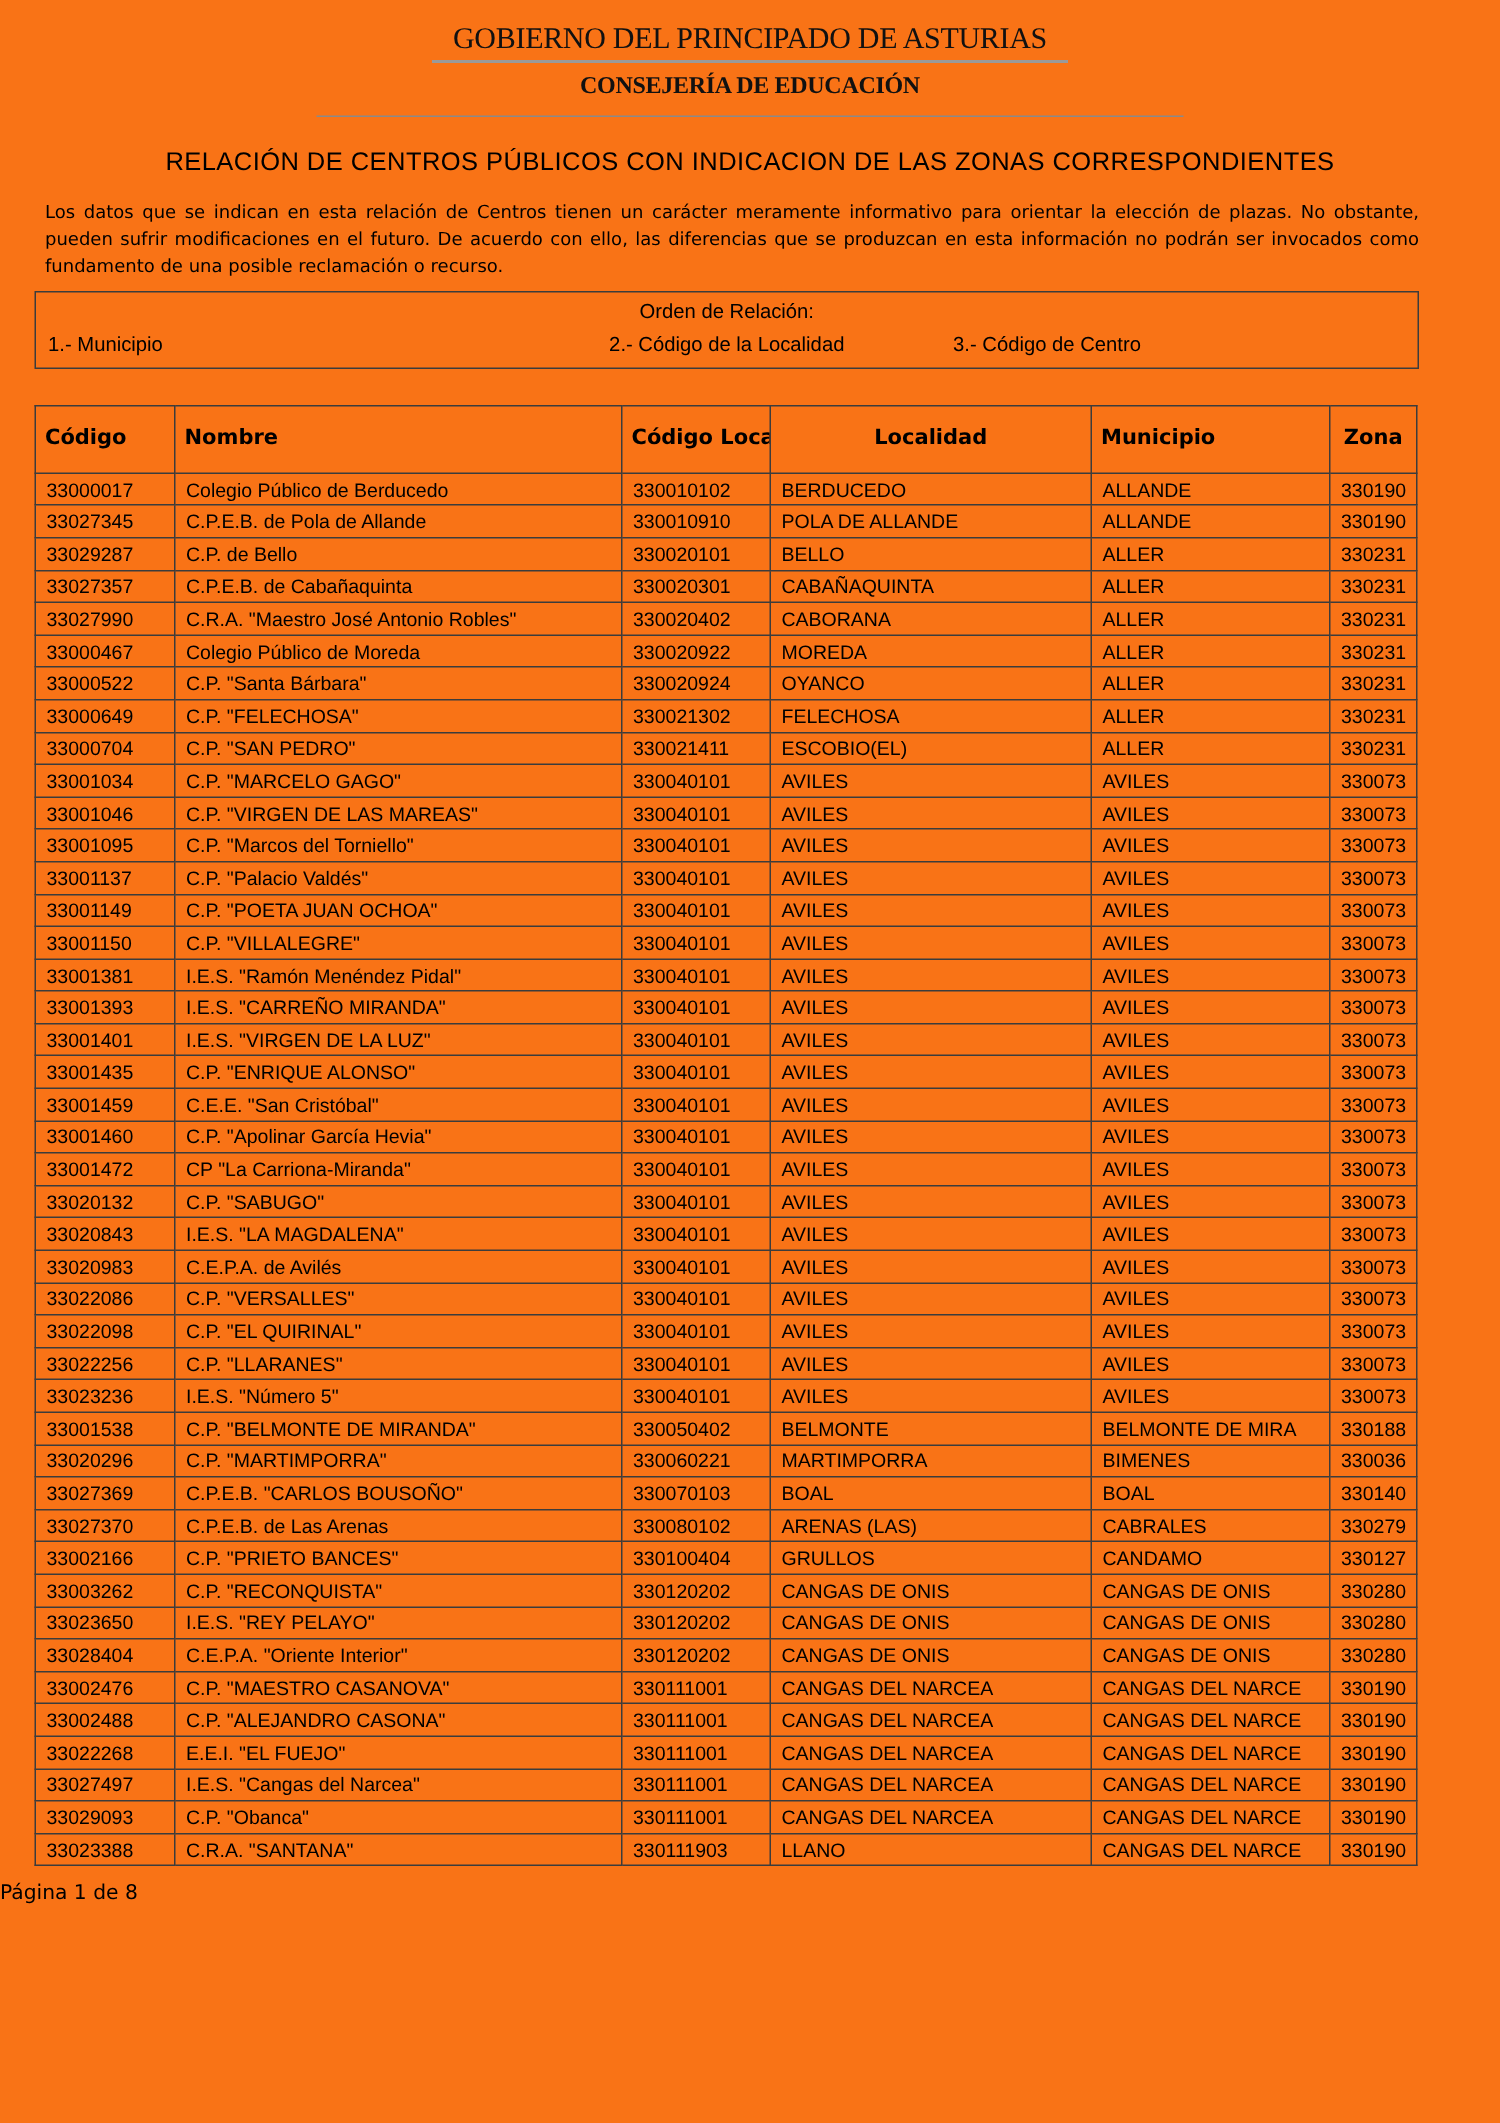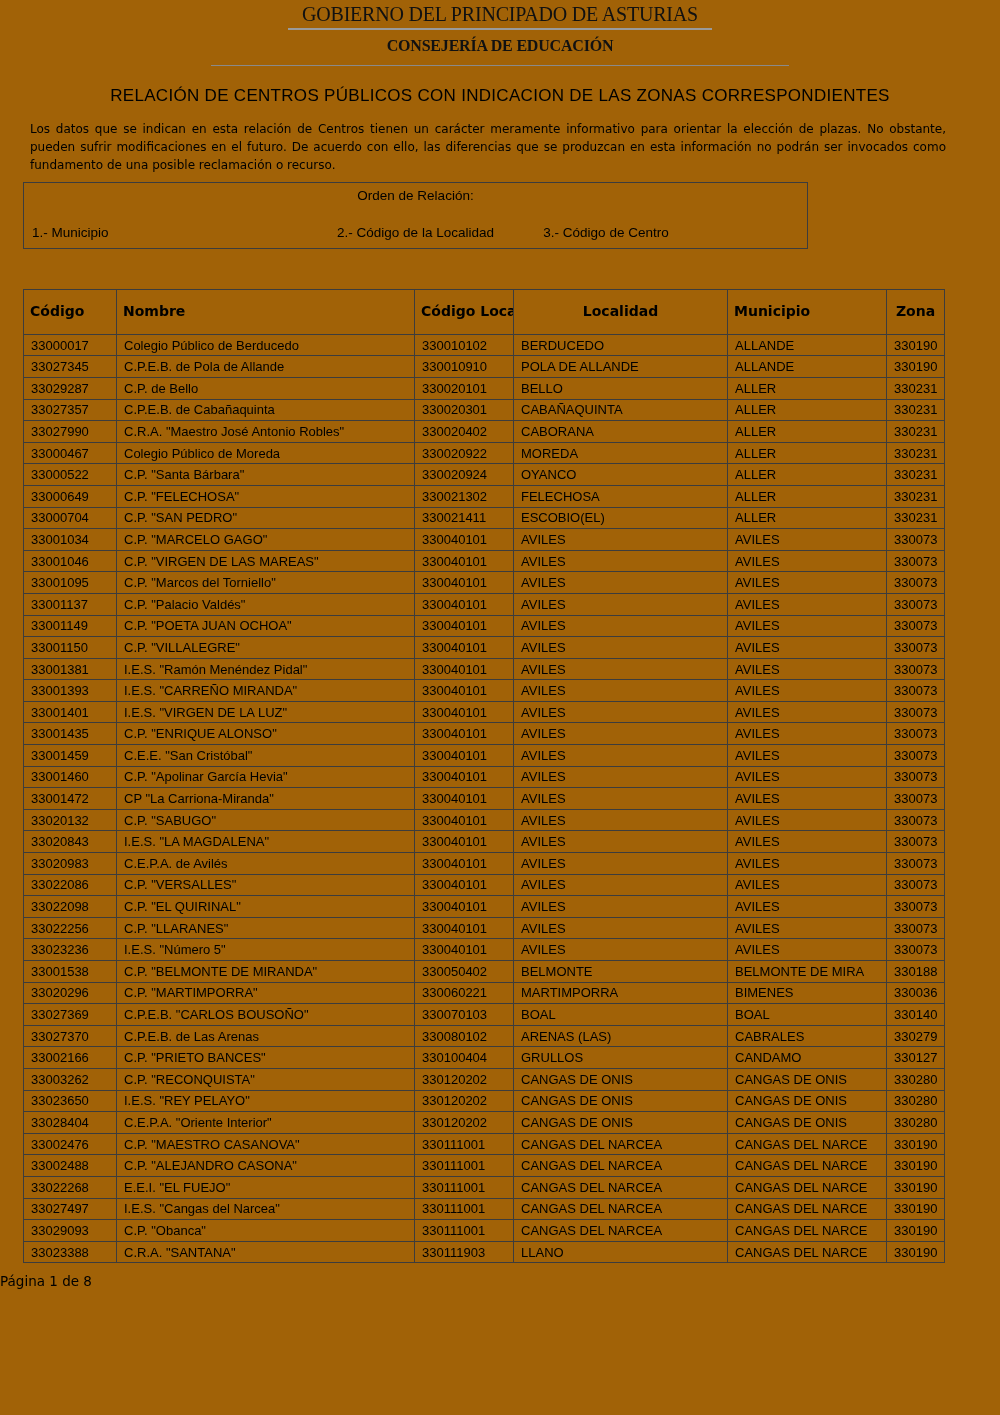--- a/index.html
+++ b/index.html
@@ -1,22 +1,22 @@
 <!DOCTYPE html>
 <html><head>
 <meta charset="utf-8">
 <style>
   html,body{margin:0;padding:0;background:#ffffff;}
   .page{
     position:relative;
     width:1000px;height:1415px;
-    background:#a16207;color:#000;
+    background:#f97316;color:#000;
     font-family:"Liberation Sans",sans-serif;
     box-sizing:border-box;
-    padding-top:4px;
+    padding-top:16px;
     overflow:hidden;
   }
   
   .letterhead{text-align:center;}
   .gov-title{
     display:inline-block;
     font-family:"Liberation Serif",serif;
     font-size:20px;line-height:1.05;
     letter-spacing:-0.2px;
     color:#111;
@@ -49,37 +49,37 @@
   .intro{
     margin:14px 54px 0 30px;
     font-family:"DejaVu Sans",sans-serif;
     font-size:12px;line-height:18px;
     text-align:justify;
     color:#000;
   }
   
   .order-box{
     box-sizing:border-box;
-    width:785px;
+    width:923px;
     margin:8px 0 0 23px;
     border:1px solid #3c3c3c;
     font-size:13.5px;
   }
   .order-box-title{text-align:center;padding-top:5px;}
   .order-items{display:flex;padding:7px 8px 8px 8px;}
-  .order-item{flex:1;margin-top:15px;}
+  .order-item{flex:1;}
   .order-item.left{text-align:left;}
   .order-item.center{text-align:center;}
   .order-item.right{}
   
   table.centers{
     table-layout:fixed;
     border-collapse:collapse;
     width:921px;
-    margin:40px 0 0 23px;
+    margin:24px 0 0 23px;
   }
   table.centers th,table.centers td{
     border:1px solid #3c3c3c;
     box-sizing:border-box;
     white-space:nowrap;
     overflow:hidden;
   }
   table.centers th{
     font-family:"DejaVu Sans",sans-serif;
     font-size:14px;font-weight:bold;

